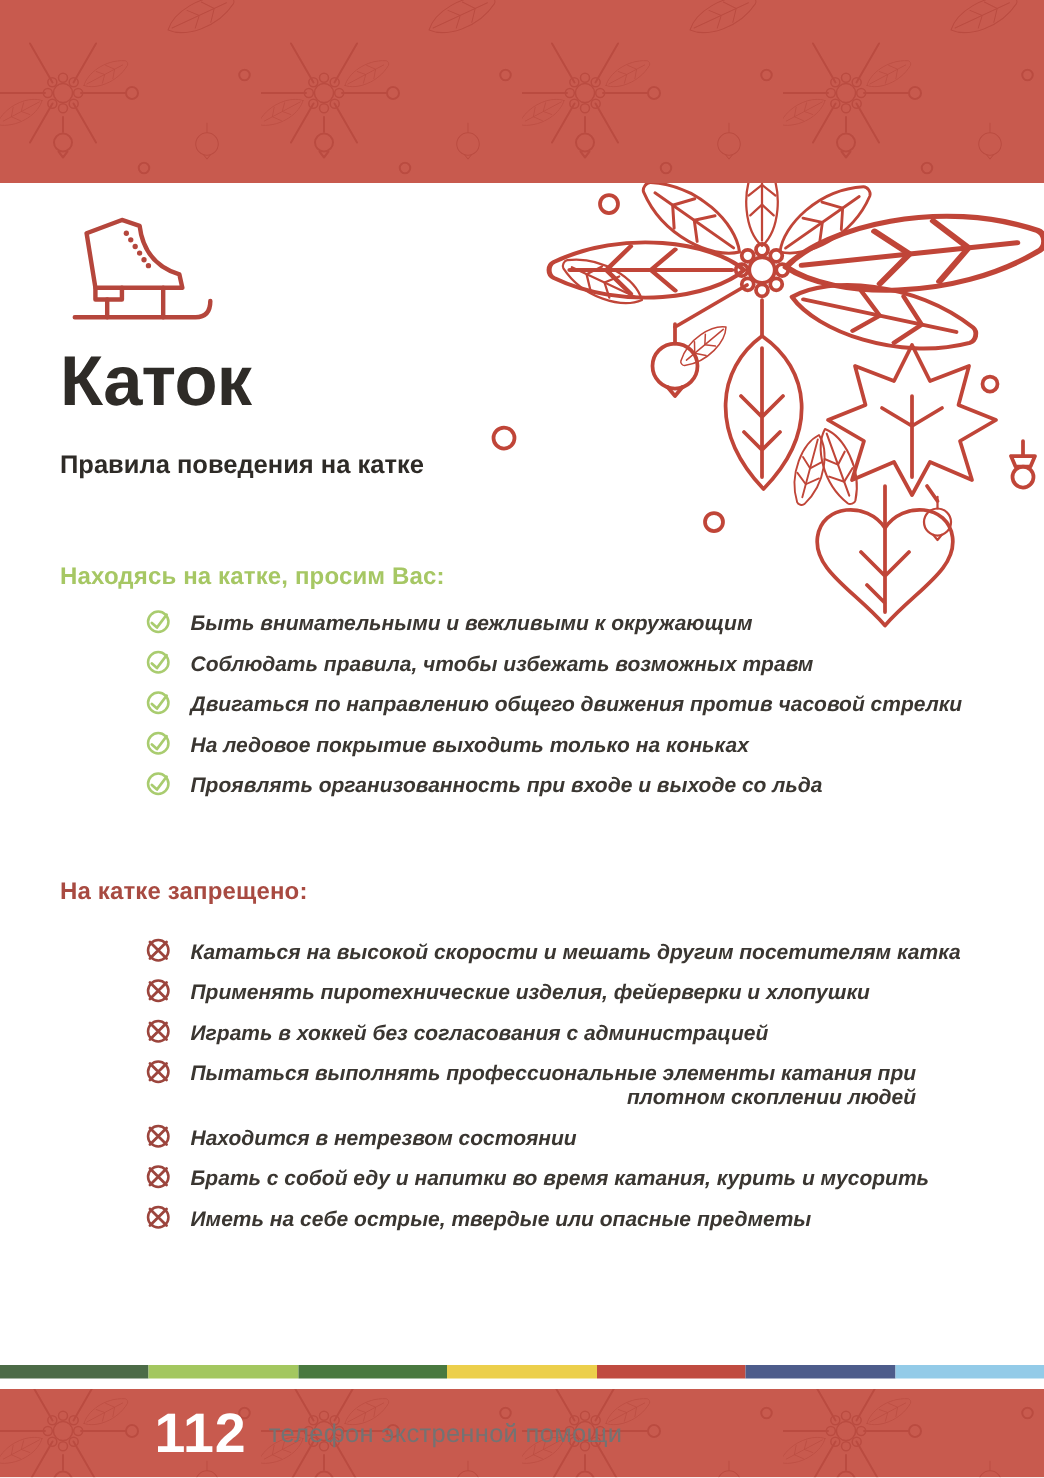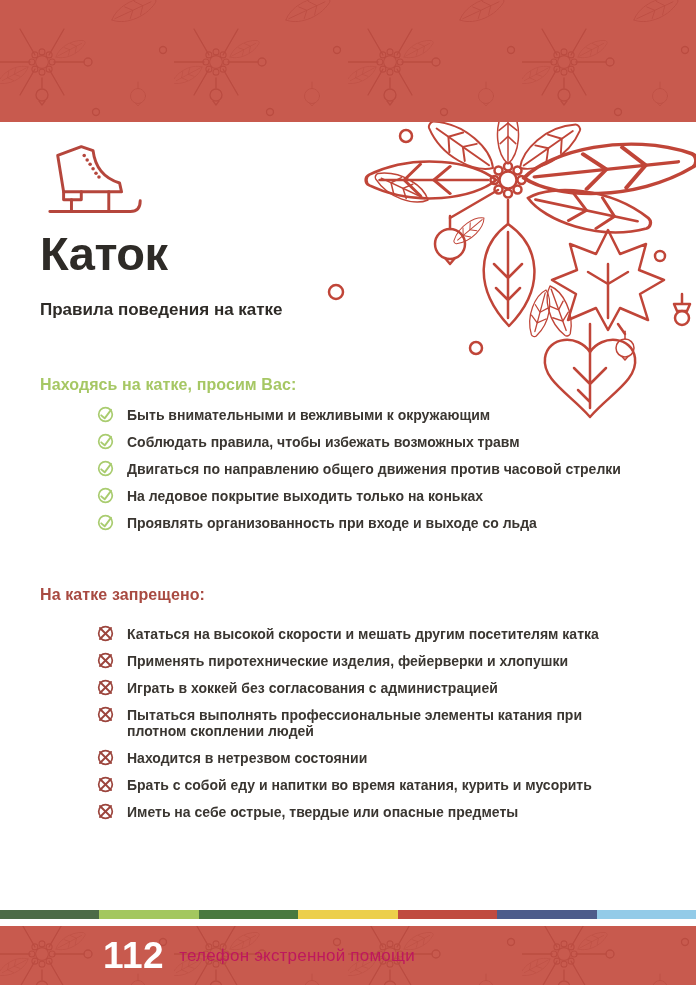--- a/index.html
+++ b/index.html
@@ -1,45 +1,45 @@
 <!DOCTYPE html>
 <html lang="ru"><head>
 <meta charset="utf-8">
 <style>
   html,body{margin:0;padding:0;}
   body{font-family:"Liberation Sans",sans-serif;background:#ffffff;}
-  .page{position:relative;width:696px;height:985px;background:#ffffff;overflow:hidden;}
+  .page{position:relative;width:696px;height:985px;background:#ffffff;overflow:hidden;text-align:right;}
   svg{display:block;}
   .defs-holder{position:absolute;width:0;height:0;overflow:hidden;}
 
   .band-top{position:absolute;left:0;top:0;width:696px;height:122px;}
   .ornament{position:absolute;left:308px;top:122px;width:388px;height:298px;pointer-events:none;}
   .skate{position:absolute;left:42px;top:140px;width:110px;height:84px;}
 
   .title{position:absolute;left:40px;top:228px;font-size:47px;font-weight:bold;color:#2e2b27;letter-spacing:-0.5px;line-height:1.1;}
   .subtitle{position:absolute;left:40px;top:300px;font-size:17px;font-weight:bold;color:#2e2b27;}
 
   .h-section{position:absolute;left:40px;font-size:16px;font-weight:bold;letter-spacing:0.1px;}
   .h-allowed{top:376px;color:#a6c764;}
   .h-prohibited{top:586px;color:#a84a41;}
 
   .rules{position:absolute;left:97px;margin:0;padding:0;list-style:none;width:580px;}
   .rules-allowed{top:407px;}
   .rules-prohibited{top:626px;}
   .rule{display:flex;gap:13px;align-items:flex-start;margin-bottom:11px;}
   .ric{width:17px;height:17px;flex:0 0 17px;margin-top:-1px;}
-  .rule-text{font-size:14px;font-weight:bold;line-height:16px;color:#3a3631;white-space:pre-line;}
+  .rule-text{font-size:14px;font-weight:bold;line-height:16px;color:#3a3631;white-space:pre-line;font-style:italic;}
 
   .stripe{position:absolute;left:0;top:910px;width:696px;height:9px;display:flex;}
   .stripe span{flex:1 1 0;}
 
   .band-bottom{position:absolute;left:0;top:926px;width:696px;height:59px;}
   .footer-row{position:absolute;left:103px;top:926px;height:59px;display:flex;align-items:center;gap:15px;z-index:2;}
   .phone{font-size:37px;font-weight:bold;color:#ffffff;letter-spacing:0.5px;}
-  .phone-label{font-size:17px;color:#be185d;letter-spacing:0.2px;}
+  .phone-label{font-size:17px;color:#737373;letter-spacing:0.2px;}
 </style>
 </head>
 <body>
 
 <div class="page">
 
   <svg class="defs-holder" aria-hidden="true">
     <defs>
       <g id="orn-leaf">
         <path d="M0,0 C16,-18 60,-26 94,-5 C97,-3 97,3 94,5 C60,26 16,18 0,0 Z"></path>

